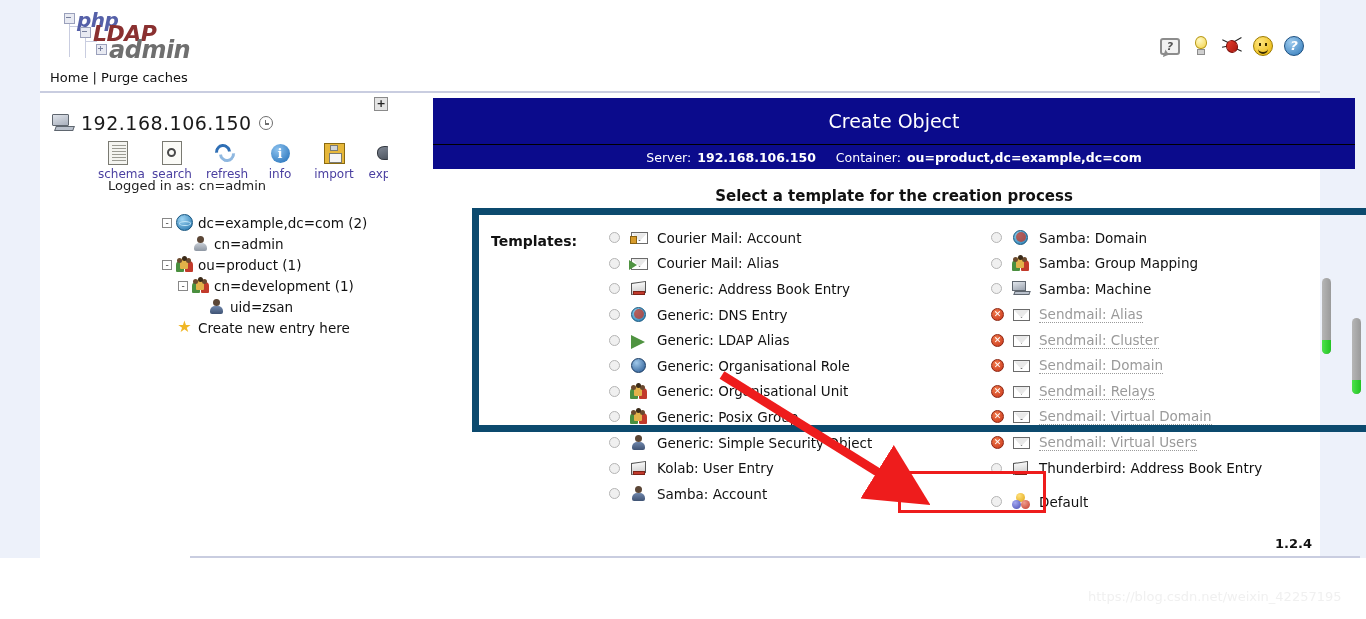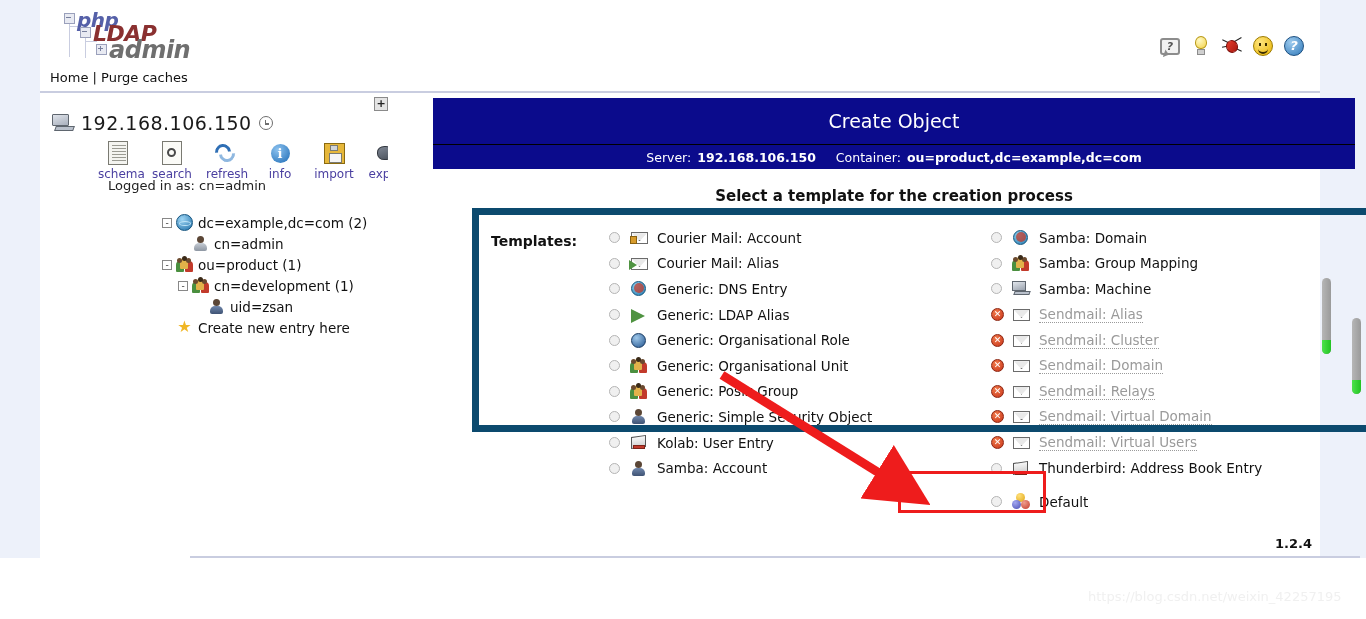--- a/index.html
+++ b/index.html
@@ -387,20 +387,28 @@
         <div class="opt">
           <span class="radio"></span>
           <span class="oi ic-courier-alias">
               <span class="env"></span>
               <span class="arr"></span>
             </span>
           <span class="lbl">Courier Mail: Alias</span>
         </div>
         <div class="opt">
           <span class="radio"></span>
+          <span class="oi ic-addrbook">
+              <span class="bk"></span>
+              <span class="rd"></span>
+            </span>
+          <span class="lbl">Generic: Address Book Entry</span>
+        </div>
+        <div class="opt">
+          <span class="radio"></span>
           <span class="oi ic-dns">
               <span class="g"></span>
               <span class="r"></span>
             </span>
           <span class="lbl">Generic: DNS Entry</span>
         </div>
         <div class="opt">
           <span class="radio"></span>
           <span class="oi ic-ldapalias">
               <span class="arr"></span>

